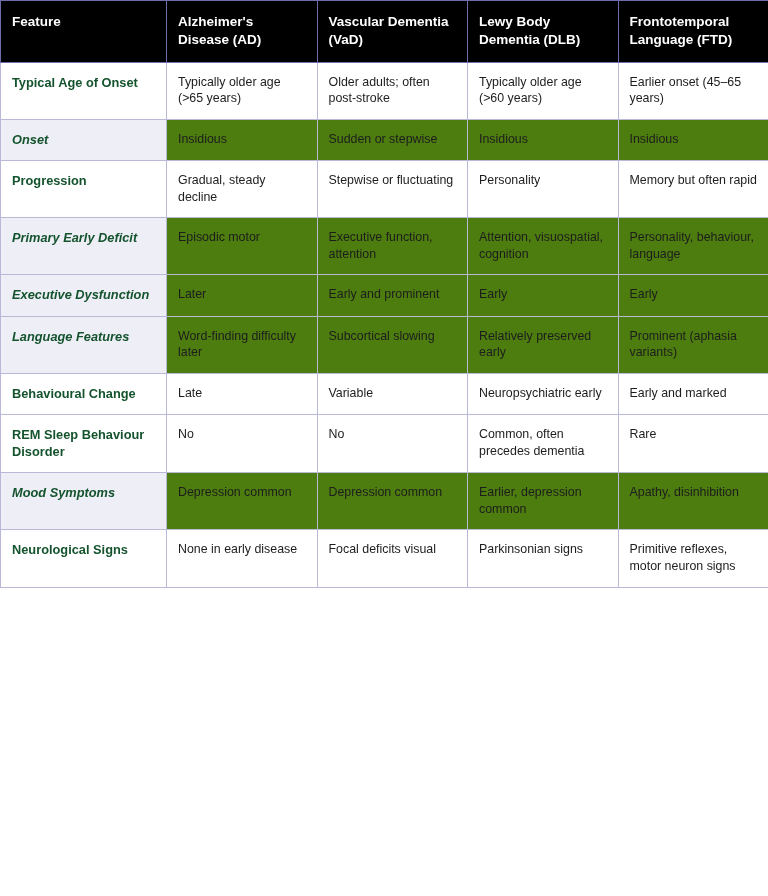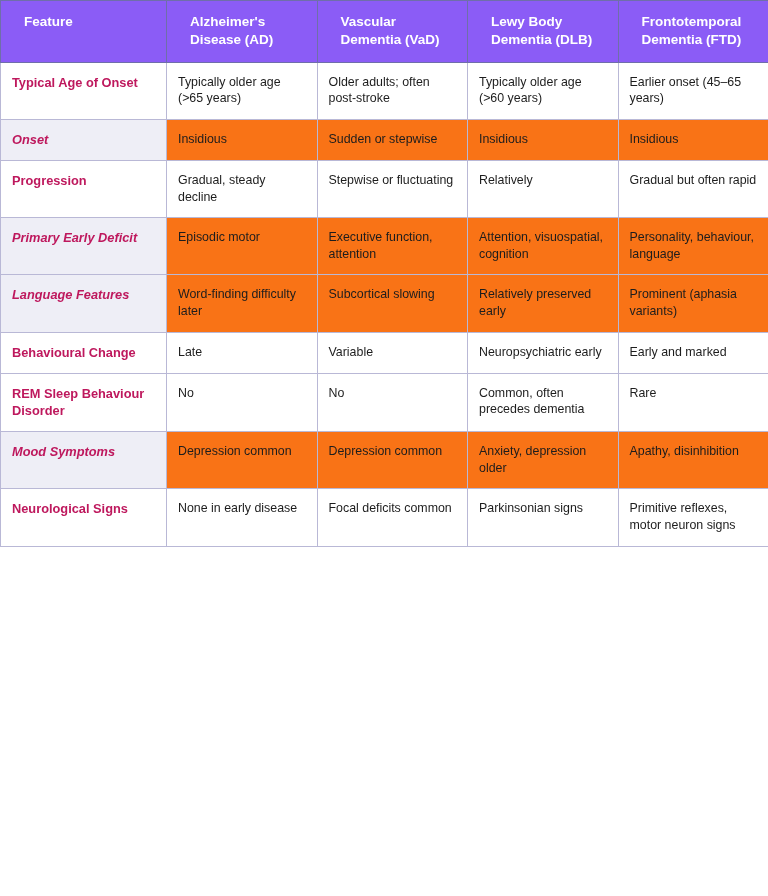--- a/index.html
+++ b/index.html
@@ -15,47 +15,47 @@
   }
   #comparison-table {
     width: 768px;
     border-collapse: collapse;
     table-layout: fixed;
   }
   #comparison-table col.col-feature { width: 166px; }
   #comparison-table col.col-data { width: 150.5px; }
 
   #comparison-table th {
-    background: #8b5cf6;
+    background: #000000;
     color: #ffffff;
     text-align: left;
     vertical-align: top;
     font-size: 13.5px;
     font-weight: bold;
     line-height: 1.32;
-    padding: 12px 11px 13px 23px;
+    padding: 12px 11px 13px 11px;
     border: 1px solid #6f6eaa;
   }
   #comparison-table td {
     border: 1px solid #b9b8d6;
     vertical-align: top;
     font-size: 12.4px;
     line-height: 1.34;
     padding: 11px 11px 12px 11px;
     color: #1d1d1d;
     background: #ffffff;
   }
   #comparison-table td.feature-cell {
     font-weight: bold;
     font-size: 12.8px;
-    color: #be185d;
+    color: #14532d;
     background: #ffffff;
   }
   #comparison-table tr.row-shaded td {
-    background: #f97316;
+    background: #4d7c0f;
   }
   #comparison-table tr.row-shaded td.feature-cell {
     background: #eeeef6;
     font-style: italic;
   }
 </style>
 </head>
 <body>
 
 <table id="comparison-table">
@@ -65,21 +65,21 @@
     <col class="col-data">
     <col class="col-data">
     <col class="col-data">
   </colgroup>
   <thead>
     <tr>
       <th>Feature</th>
       <th>Alzheimer's Disease (AD)</th>
       <th>Vascular Dementia (VaD)</th>
       <th>Lewy Body Dementia (DLB)</th>
-      <th>Frontotemporal Dementia (FTD)</th>
+      <th>Frontotemporal Language (FTD)</th>
     </tr>
   </thead>
   <tbody id="table-body">
       <tr>
         <td class="feature-cell">Typical Age of Onset</td>
         <td>Typically older age (&gt;65 years)</td>
         <td>Older adults; often post-stroke</td>
         <td>Typically older age (&gt;60 years)</td>
         <td>Earlier onset (45–65 years)</td>
       </tr>
@@ -87,29 +87,36 @@
         <td class="feature-cell">Onset</td>
         <td>Insidious</td>
         <td>Sudden or stepwise</td>
         <td>Insidious</td>
         <td>Insidious</td>
       </tr>
       <tr>
         <td class="feature-cell">Progression</td>
         <td>Gradual, steady decline</td>
         <td>Stepwise or fluctuating</td>
-        <td>Relatively</td>
-        <td>Gradual but often rapid</td>
+        <td>Personality</td>
+        <td>Memory but often rapid</td>
       </tr>
       <tr class="row-shaded">
         <td class="feature-cell">Primary Early Deficit</td>
         <td>Episodic motor</td>
         <td>Executive function, attention</td>
         <td>Attention, visuospatial, cognition</td>
         <td>Personality, behaviour, language</td>
+      </tr>
+      <tr class="row-shaded">
+        <td class="feature-cell">Executive Dysfunction</td>
+        <td>Later</td>
+        <td>Early and prominent</td>
+        <td>Early</td>
+        <td>Early</td>
       </tr>
       <tr class="row-shaded">
         <td class="feature-cell">Language Features</td>
         <td>Word-finding difficulty later</td>
         <td>Subcortical slowing</td>
         <td>Relatively preserved early</td>
         <td>Prominent (aphasia variants)</td>
       </tr>
       <tr>
         <td class="feature-cell">Behavioural Change</td>
@@ -122,24 +129,24 @@
         <td class="feature-cell">REM Sleep Behaviour Disorder</td>
         <td>No</td>
         <td>No</td>
         <td>Common, often precedes dementia</td>
         <td>Rare</td>
       </tr>
       <tr class="row-shaded">
         <td class="feature-cell">Mood Symptoms</td>
         <td>Depression common</td>
         <td>Depression common</td>
-        <td>Anxiety, depression older</td>
+        <td>Earlier, depression common</td>
         <td>Apathy, disinhibition</td>
       </tr>
       <tr>
         <td class="feature-cell">Neurological Signs</td>
         <td>None in early disease</td>
-        <td>Focal deficits common</td>
+        <td>Focal deficits visual</td>
         <td>Parkinsonian signs</td>
         <td>Primitive reflexes, motor neuron signs</td>
       </tr>
     </tbody>
 </table>
 
 </body></html>

